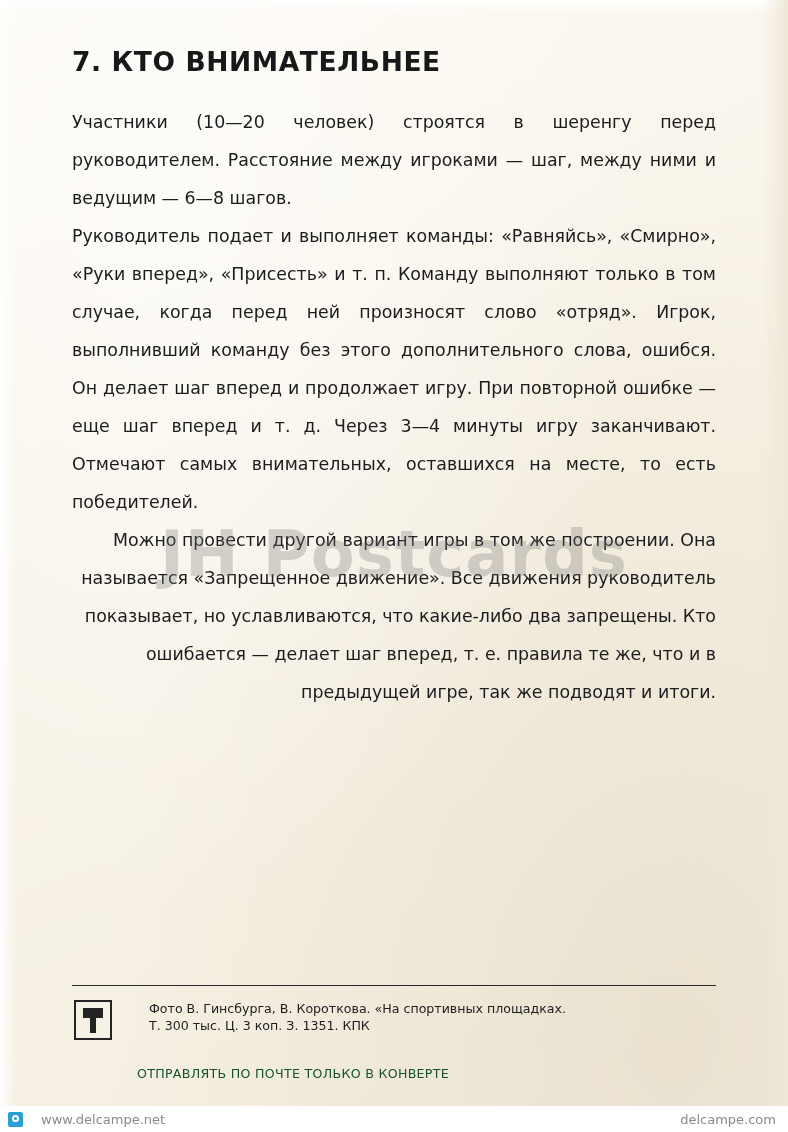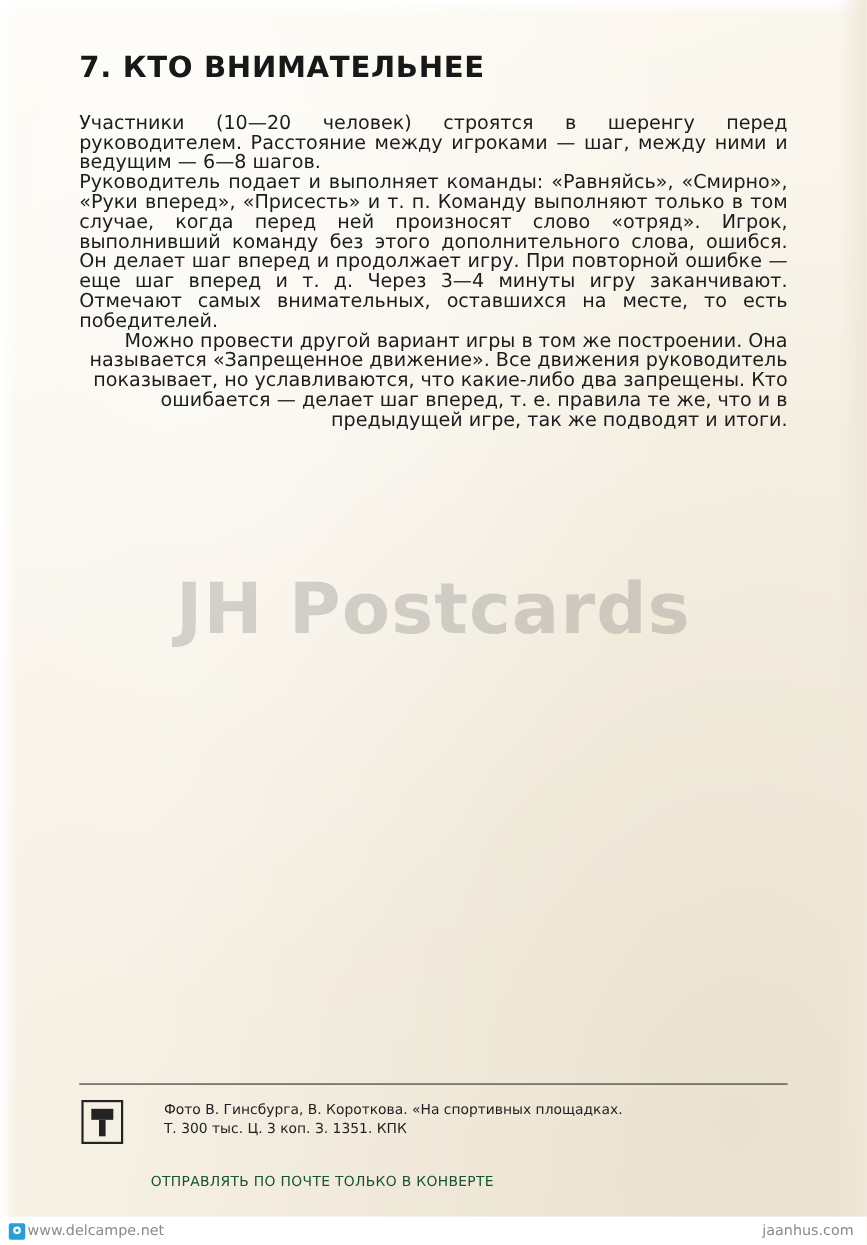--- a/index.html
+++ b/index.html
@@ -66,21 +66,21 @@
     color: #17181a;
     font-family: "DejaVu Sans", sans-serif;
   }
 
   .body-text {
     position: absolute;
     left: 72px;
     top: 103px;
     width: 644px;
     font-size: 17.4px;
-    line-height: 18px;
+    line-height: 38px;
     color: #1b1c1e;
     text-align: justify;
     text-justify: inter-word;
     font-family: "DejaVu Sans", sans-serif;
   }
   .body-text p {
     margin: 0;
     text-align: justify;
   }
   .body-text p:last-child {
@@ -177,21 +177,21 @@
     justify-content: space-between;
     padding: 0 8px;
     box-sizing: border-box;
     font-size: 13px;
     color: #6e6e6e;
     font-family: "DejaVu Sans", sans-serif;
   }
   .footer-left {
     display: flex;
     align-items: flex-start;
-    gap: 2px;
+    gap: 18px;
   }
   .delcampe-mark {
     width: 15px;
     height: 15px;
     background: #2a9fd6;
     border-radius: 2px;
     position: relative;
   }
   .delcampe-mark::after {
     content: "";
@@ -242,14 +242,14 @@
   </div>
 
   <div class="watermark">JH Postcards</div>
 </div>
 
 <div id="footer">
   <div class="footer-left">
     <span class="delcampe-mark"></span>
     <span class="footer-text">www.delcampe.net</span>
   </div>
-  <div class="footer-right">jaanhus.com</div>
+  <div class="footer-right">delcampe.com</div>
 </div>
 
 </body></html>

